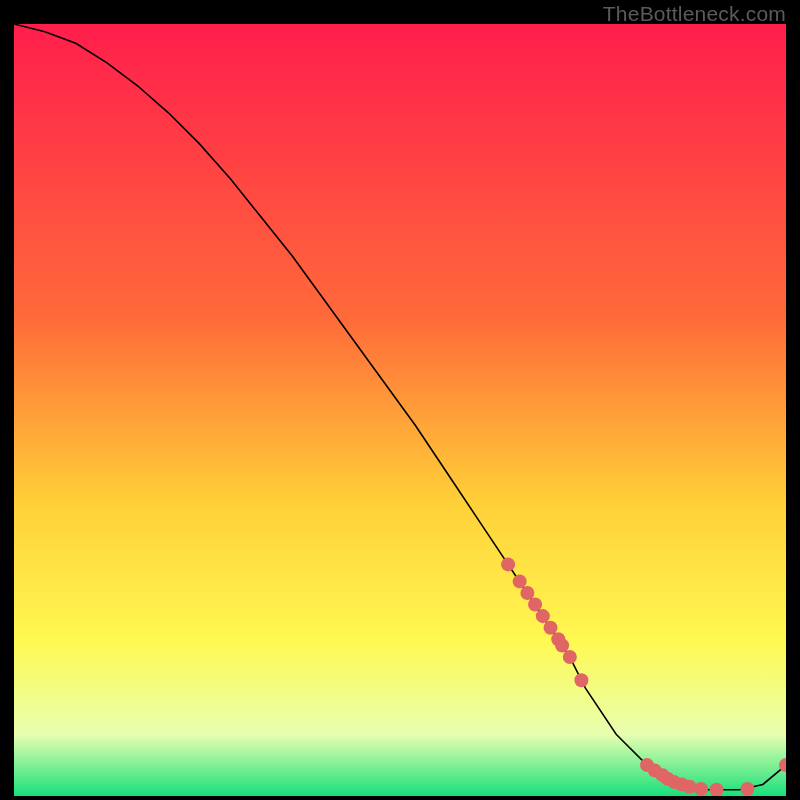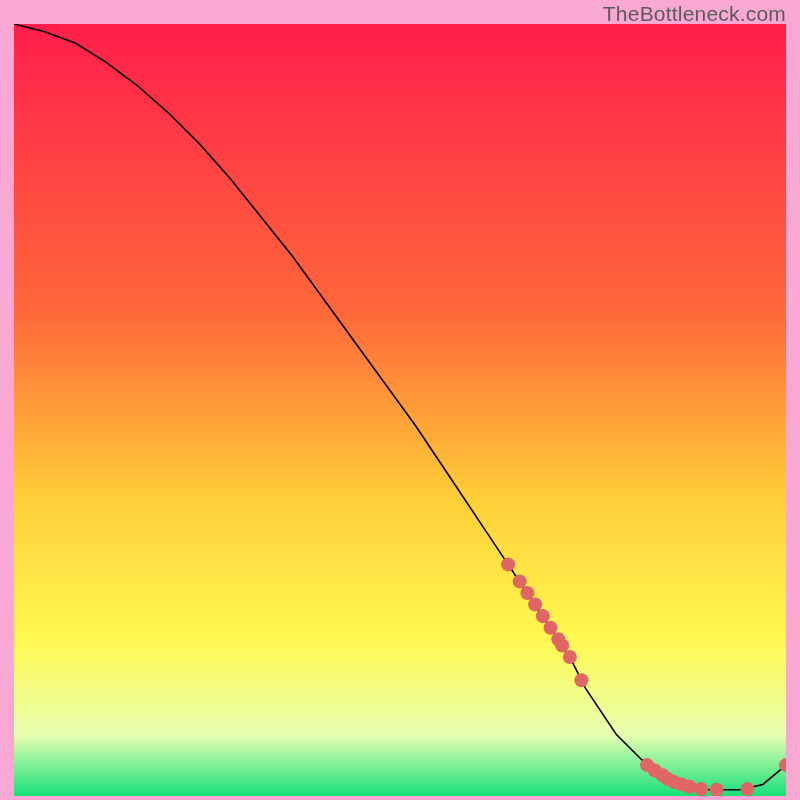--- a/index.html
+++ b/index.html
@@ -7,21 +7,21 @@
     padding: 0;
     width: 800px;
     height: 800px;
     overflow: hidden;
     font-family: Arial, Helvetica, sans-serif;
   }
   .stage {
     position: relative;
     width: 800px;
     height: 800px;
-    background: #f9a8d4;
+    background: #000000;
   }
   .plot {
     position: absolute;
     left: 14px;
     top: 24px;
     width: 772px;
     height: 772px;
   }
   .watermark {
     position: absolute;

